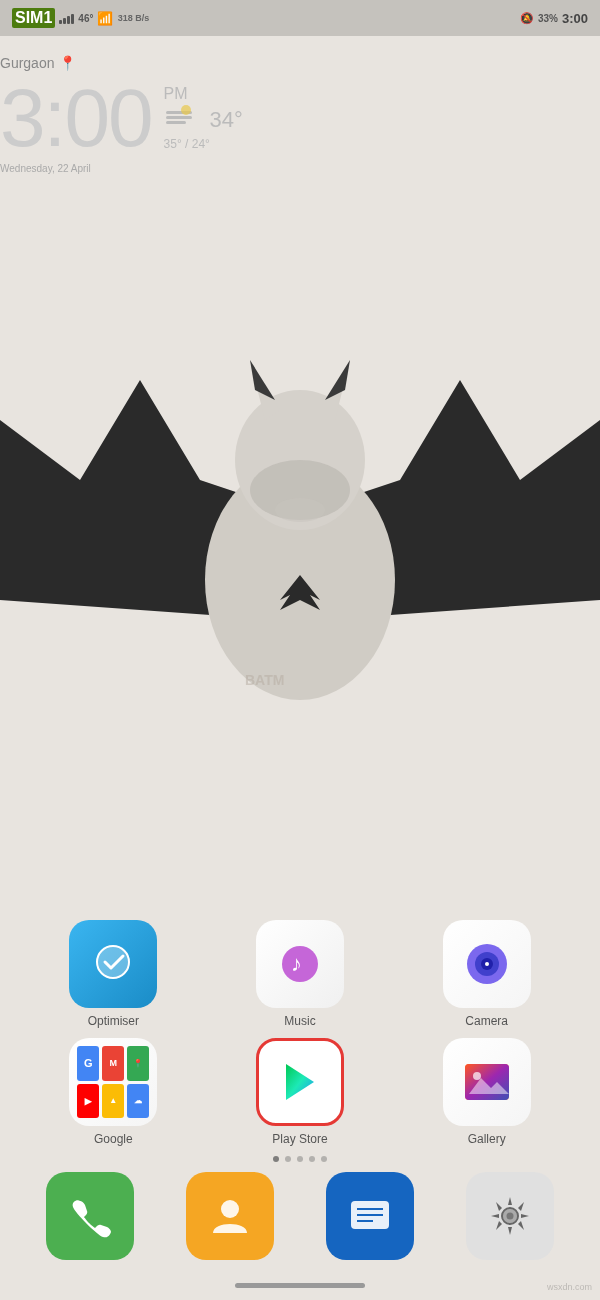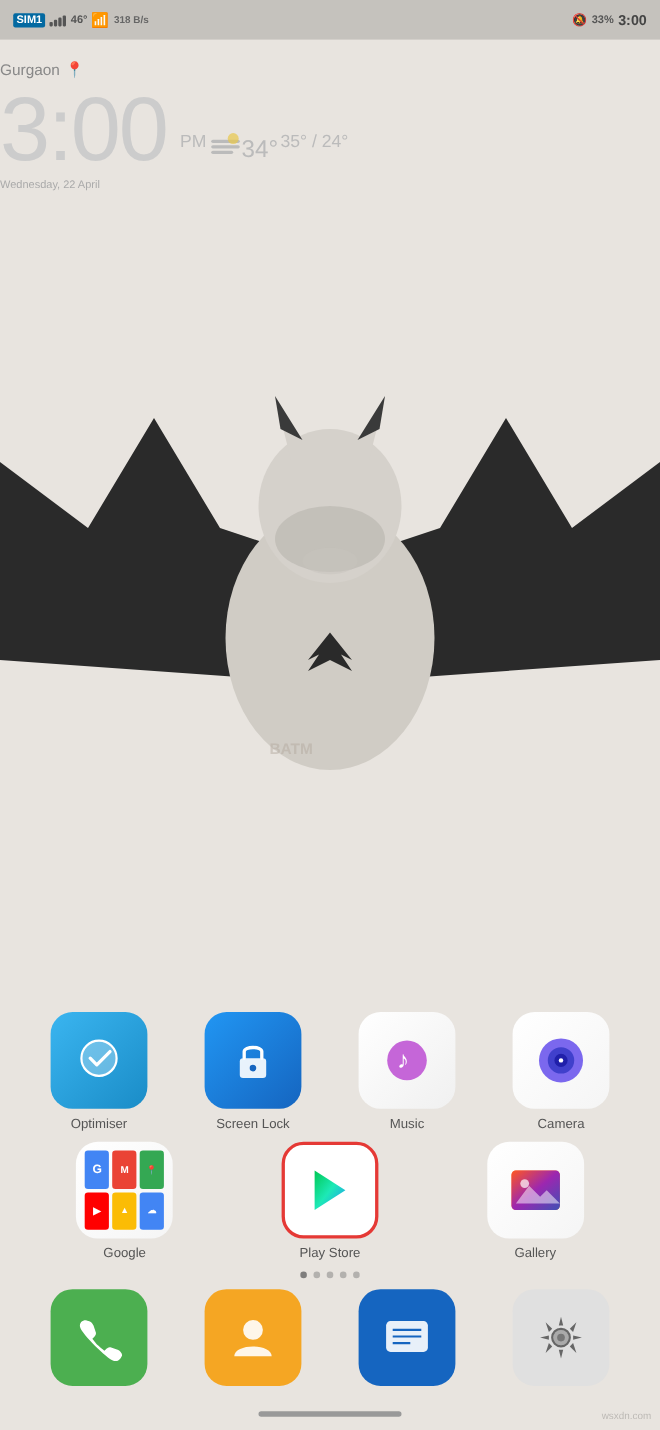--- a/index.html
+++ b/index.html
@@ -81,46 +81,46 @@
     }
     .clock-time {
       font-size: 82px;
       font-weight: 100;
       color: #ccc;
       letter-spacing: -2px;
       line-height: 1;
     }
     .clock-right {
       display: flex;
-      flex-direction: row;
+      flex-direction: column;
       align-items: flex-start;
       padding-bottom: 8px;
       gap: 2px;
     }
     .clock-ampm {
       font-size: 16px;
       color: #bbb;
       font-weight: 300;
     }
     .weather-row {
       display: flex;
       align-items: center;
-      gap: 0;
+      gap: 16px;
     }
     .weather-icon {
       font-size: 22px;
       color: #bbb;
     }
     .weather-temp {
       font-size: 22px;
       color: #bbb;
       font-weight: 300;
     }
     .weather-range {
-      font-size: 16px;
+      font-size: 12px;
       color: #bbb;
     }
     .clock-date {
       font-size: 10px;
       color: #aaa;
       margin-top: 4px;
       font-weight: 300;
     }
 
     
@@ -277,21 +277,21 @@
       font-size: 9px;
       color: rgba(0,0,0,0.2);
       z-index: 20;
     }
   </style>
 </head>
 <body>
 
 <div class="status-bar">
   <div class="status-left">
-    <span style="font-size:10px;background:#0369a1;color:white;padding:1px 3px;border-radius:2px;">SIM1</span>
+    <span style="font-size:16px;background:#4d7c0f;color:white;padding:1px 3px;border-radius:2px;">SIM1</span>
     <div class="signal-bars">
       <div class="signal-bar" style="height:4px;"></div>
       <div class="signal-bar" style="height:6px;"></div>
       <div class="signal-bar" style="height:8px;"></div>
       <div class="signal-bar" style="height:10px;"></div>
     </div>
     <span style="font-size:10px;">46°</span>
     <span style="font-size:13px;">📶</span>
     <span style="font-size:9px;color:#666;">318 B/s</span>
   </div>
@@ -365,30 +365,20 @@
     <div class="app-item">
       <div class="app-icon-wrap icon-optimiser">
         <svg width="52" height="52" viewBox="0 0 52 52">
           <path d="M26 8 L26 8 C17.2 8 10 15.2 10 24 C10 32.8 17.2 40 26 40 C34.8 40 42 32.8 42 24 C42 15.2 34.8 8 26 8Z" fill="rgba(255,255,255,0.3)" stroke="white" stroke-width="2"></path>
           <path d="M18 24 L24 30 L36 18" stroke="white" stroke-width="3" fill="none" stroke-linecap="round" stroke-linejoin="round"></path>
         </svg>
       </div>
       <span class="app-label">Optimiser</span>
     </div>
 
-    <div class="app-item">
-      <div class="app-icon-wrap icon-screenlock">
-        <svg width="52" height="52" viewBox="0 0 52 52">
-          <rect x="14" y="24" width="24" height="18" rx="3" fill="white" opacity="0.9"></rect>
-          <path d="M18 24 L18 18 C18 13 34 13 34 18 L34 24" stroke="white" stroke-width="3" fill="none" stroke-linecap="round"></path>
-          <circle cx="26" cy="33" r="3" fill="#1565c0"></circle>
-        </svg>
-      </div>
-      <span class="app-label">Screen Lock</span>
-    </div>
 
     <div class="app-item">
       <div class="app-icon-wrap icon-music">
         <svg width="56" height="56" viewBox="0 0 56 56">
           <circle cx="28" cy="28" r="18" fill="#c566d8"></circle>
           <text x="19" y="35" font-size="22" fill="white">♪</text>
         </svg>
       </div>
       <span class="app-label">Music</span>
     </div>

